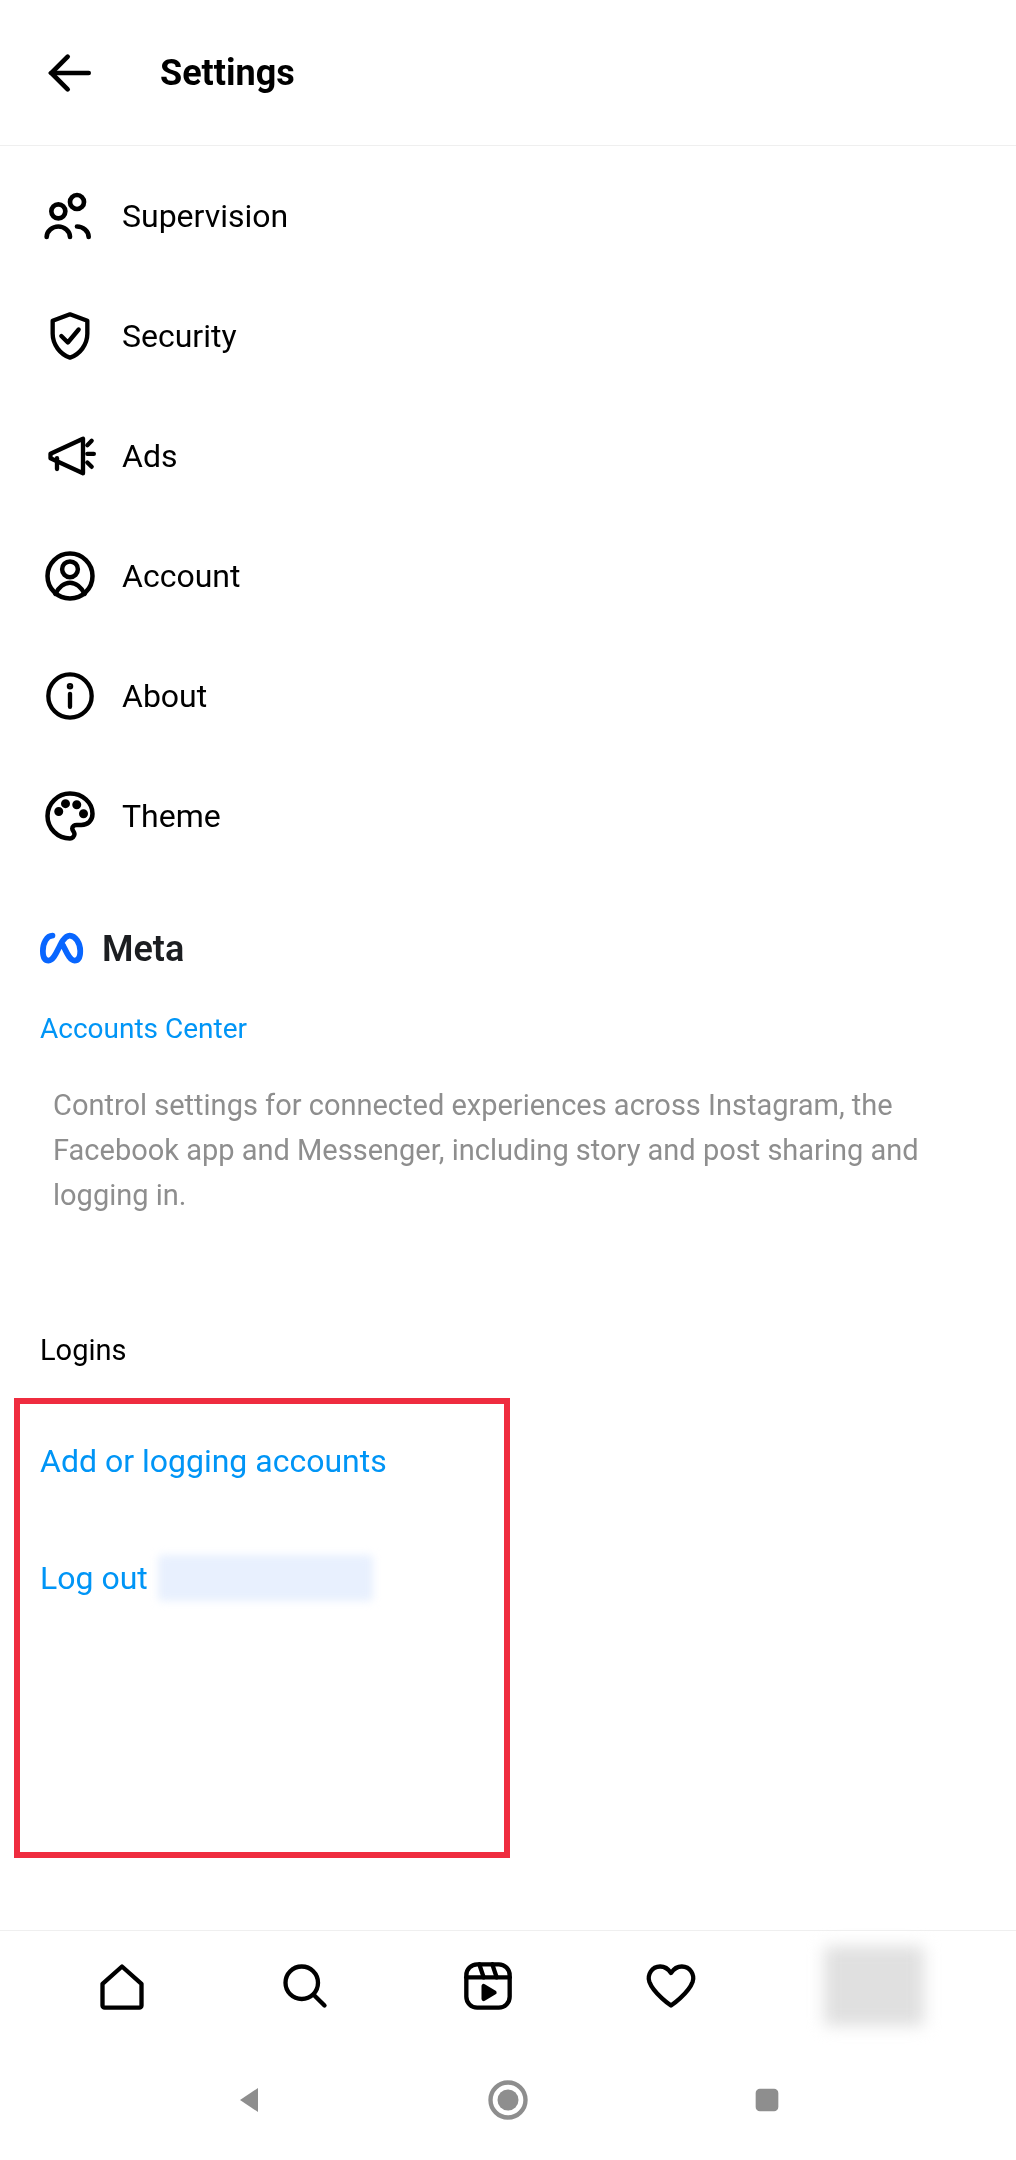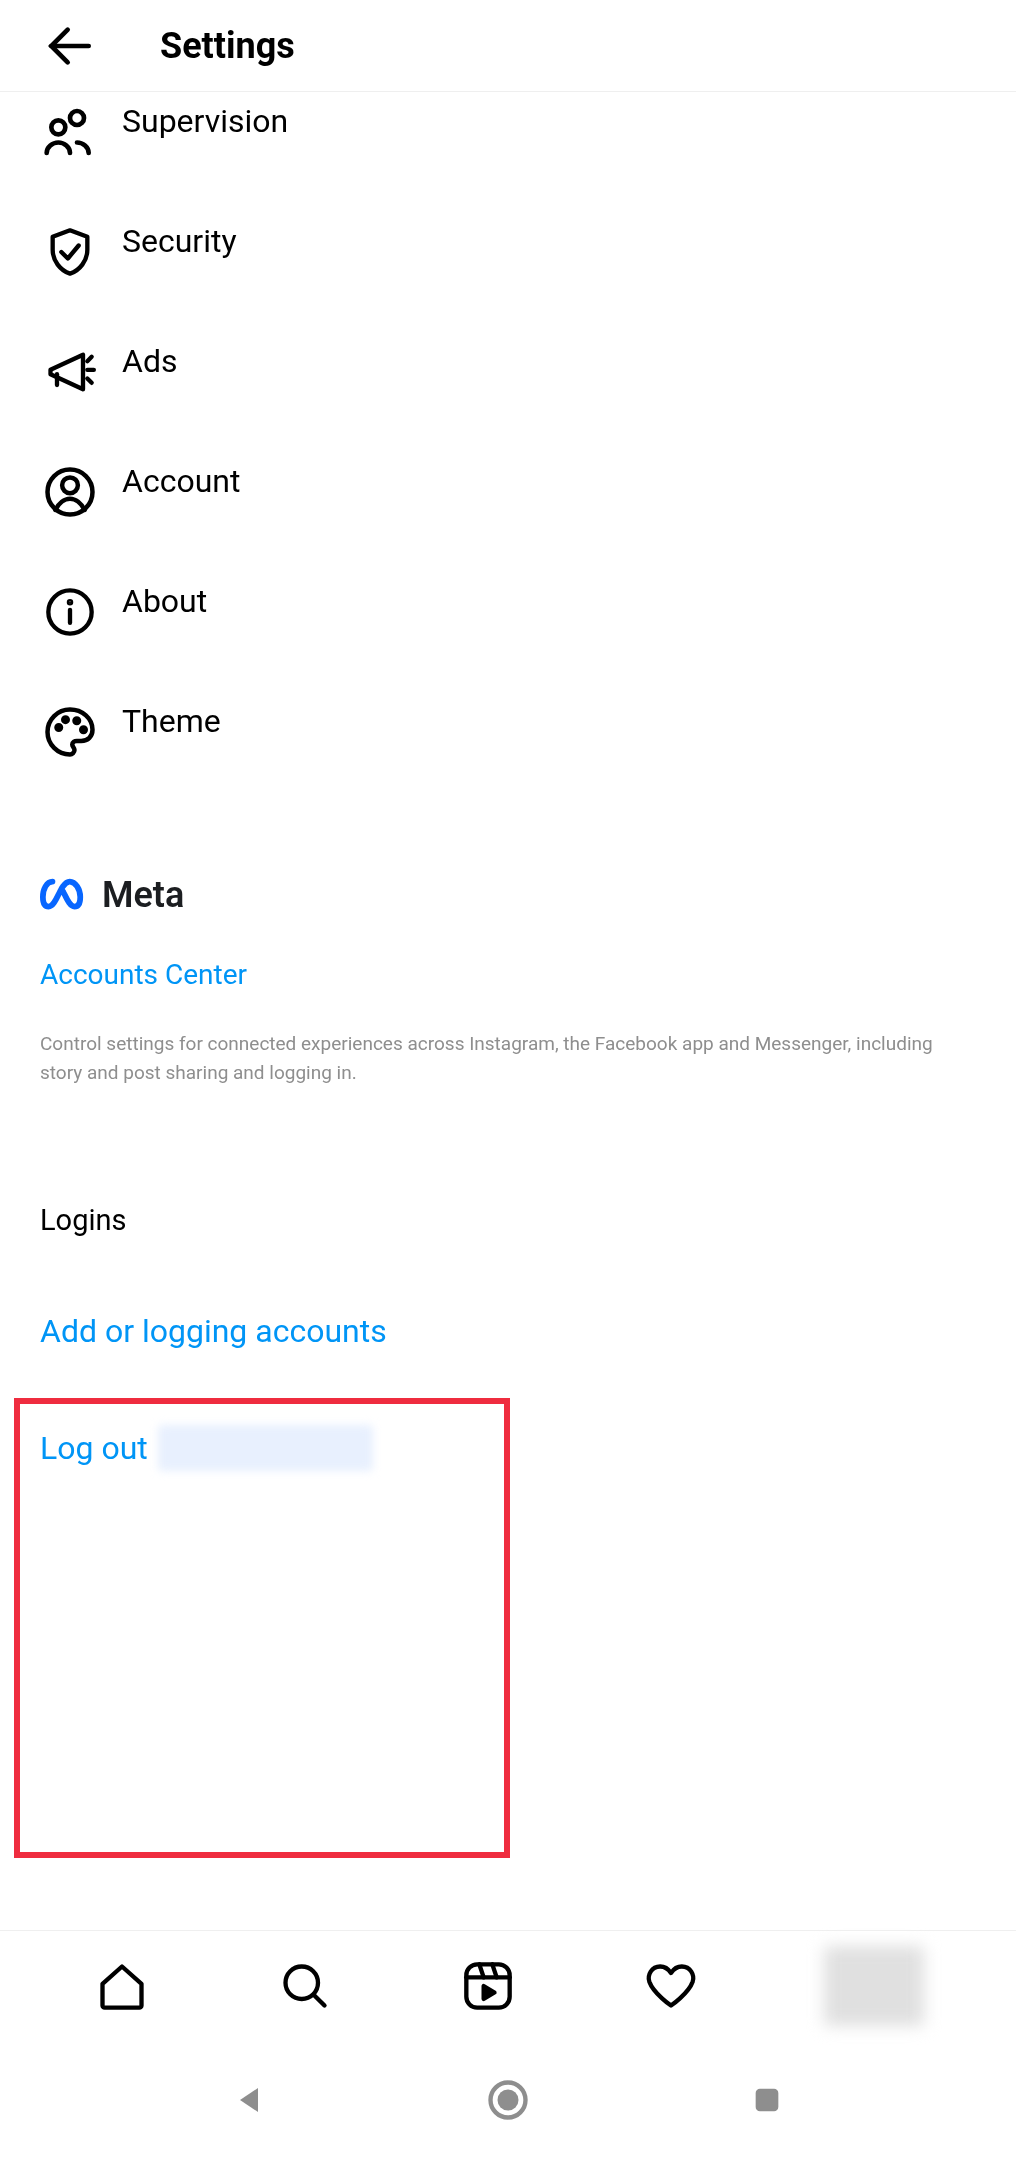--- a/index.html
+++ b/index.html
@@ -9,21 +9,21 @@
       font-family: -apple-system, BlinkMacSystemFont, 'Segoe UI', Roboto, Helvetica, Arial, sans-serif;
     }
     body {
       width: 1016px;
       height: 2160px;
       background: #fff;
       position: relative;
       overflow: hidden;
     }
     .header {
-      height: 92px;
+      height: 146px;
       display: flex;
       align-items: center;
       padding: 0 40px;
       border-bottom: 1px solid #efefef;
     }
     .back-icon {
       width: 60px;
       height: 60px;
       display: flex;
       align-items: center;
@@ -33,21 +33,21 @@
       font-size: 36px;
       font-weight: 700;
       margin-left: 60px;
       color: #000;
     }
     .settings-list {
       padding: 10px 0;
     }
     .settings-item {
       display: flex;
-      align-items: flex-start;
+      align-items: center;
       height: 120px;
       padding: 0 40px;
     }
     .settings-icon {
       width: 60px;
       height: 60px;
       display: flex;
       align-items: center;
       justify-content: center;
       color: #000;
@@ -69,24 +69,25 @@
       font-size: 36px;
       font-weight: 600;
       color: #1c1e21;
     }
     .accounts-center-link {
       font-size: 28px;
       color: #0095f6;
       margin-top: 40px;
     }
     .meta-description {
-      font-size: 19px;
+      font-size: 29px;
       color: #8e8e8e;
       margin-top: 38px;
       line-height: 1.55;
+      margin-left: 13px;
     }
     .highlight-box {
       position: absolute;
       left: 14px;
       top: 1398px;
       width: 496px;
       height: 460px;
       border: 6px solid #ef2c3f;
       pointer-events: none;
     }

